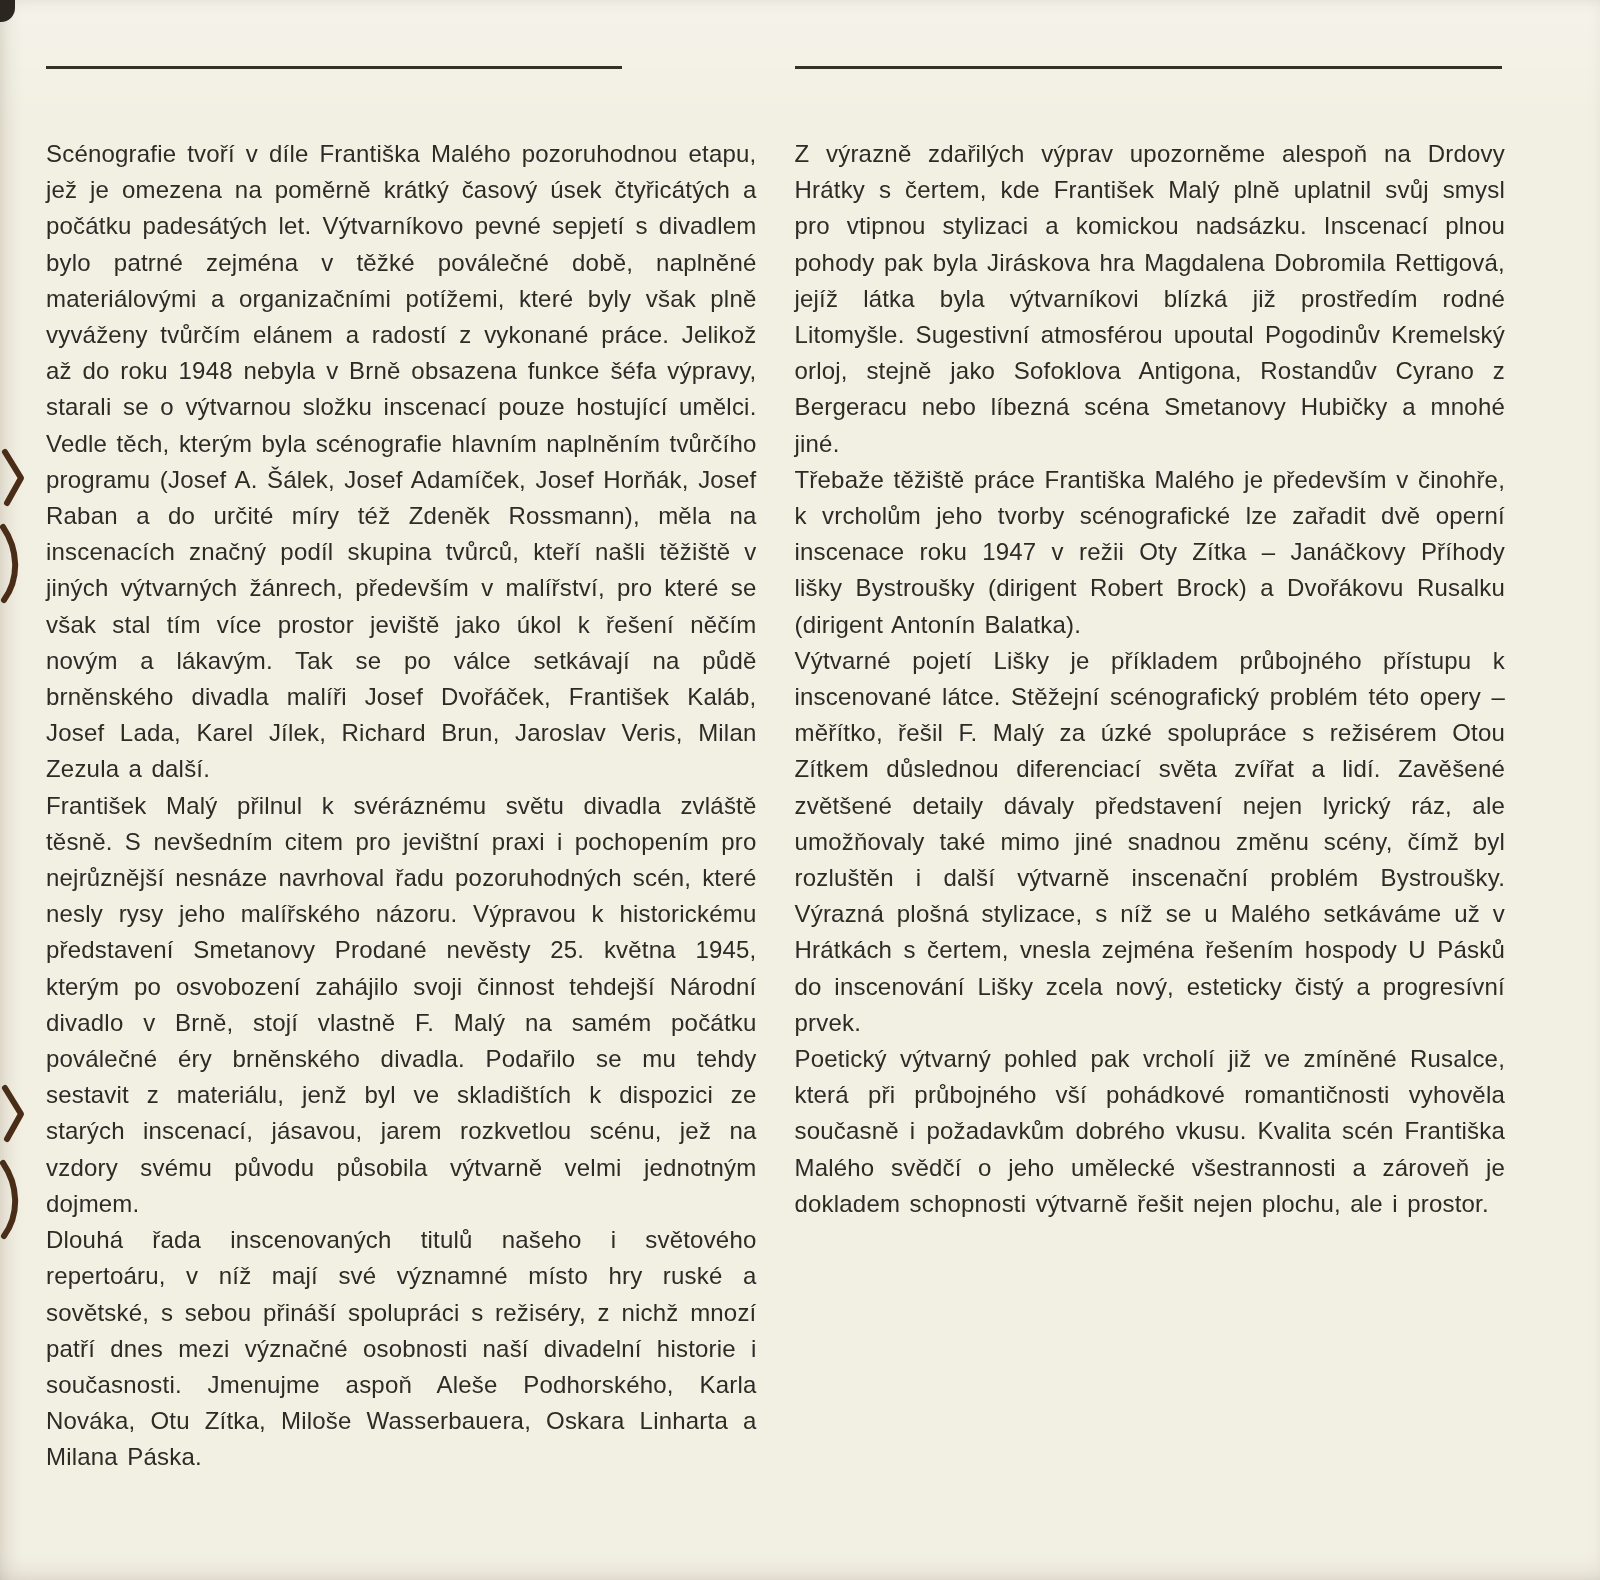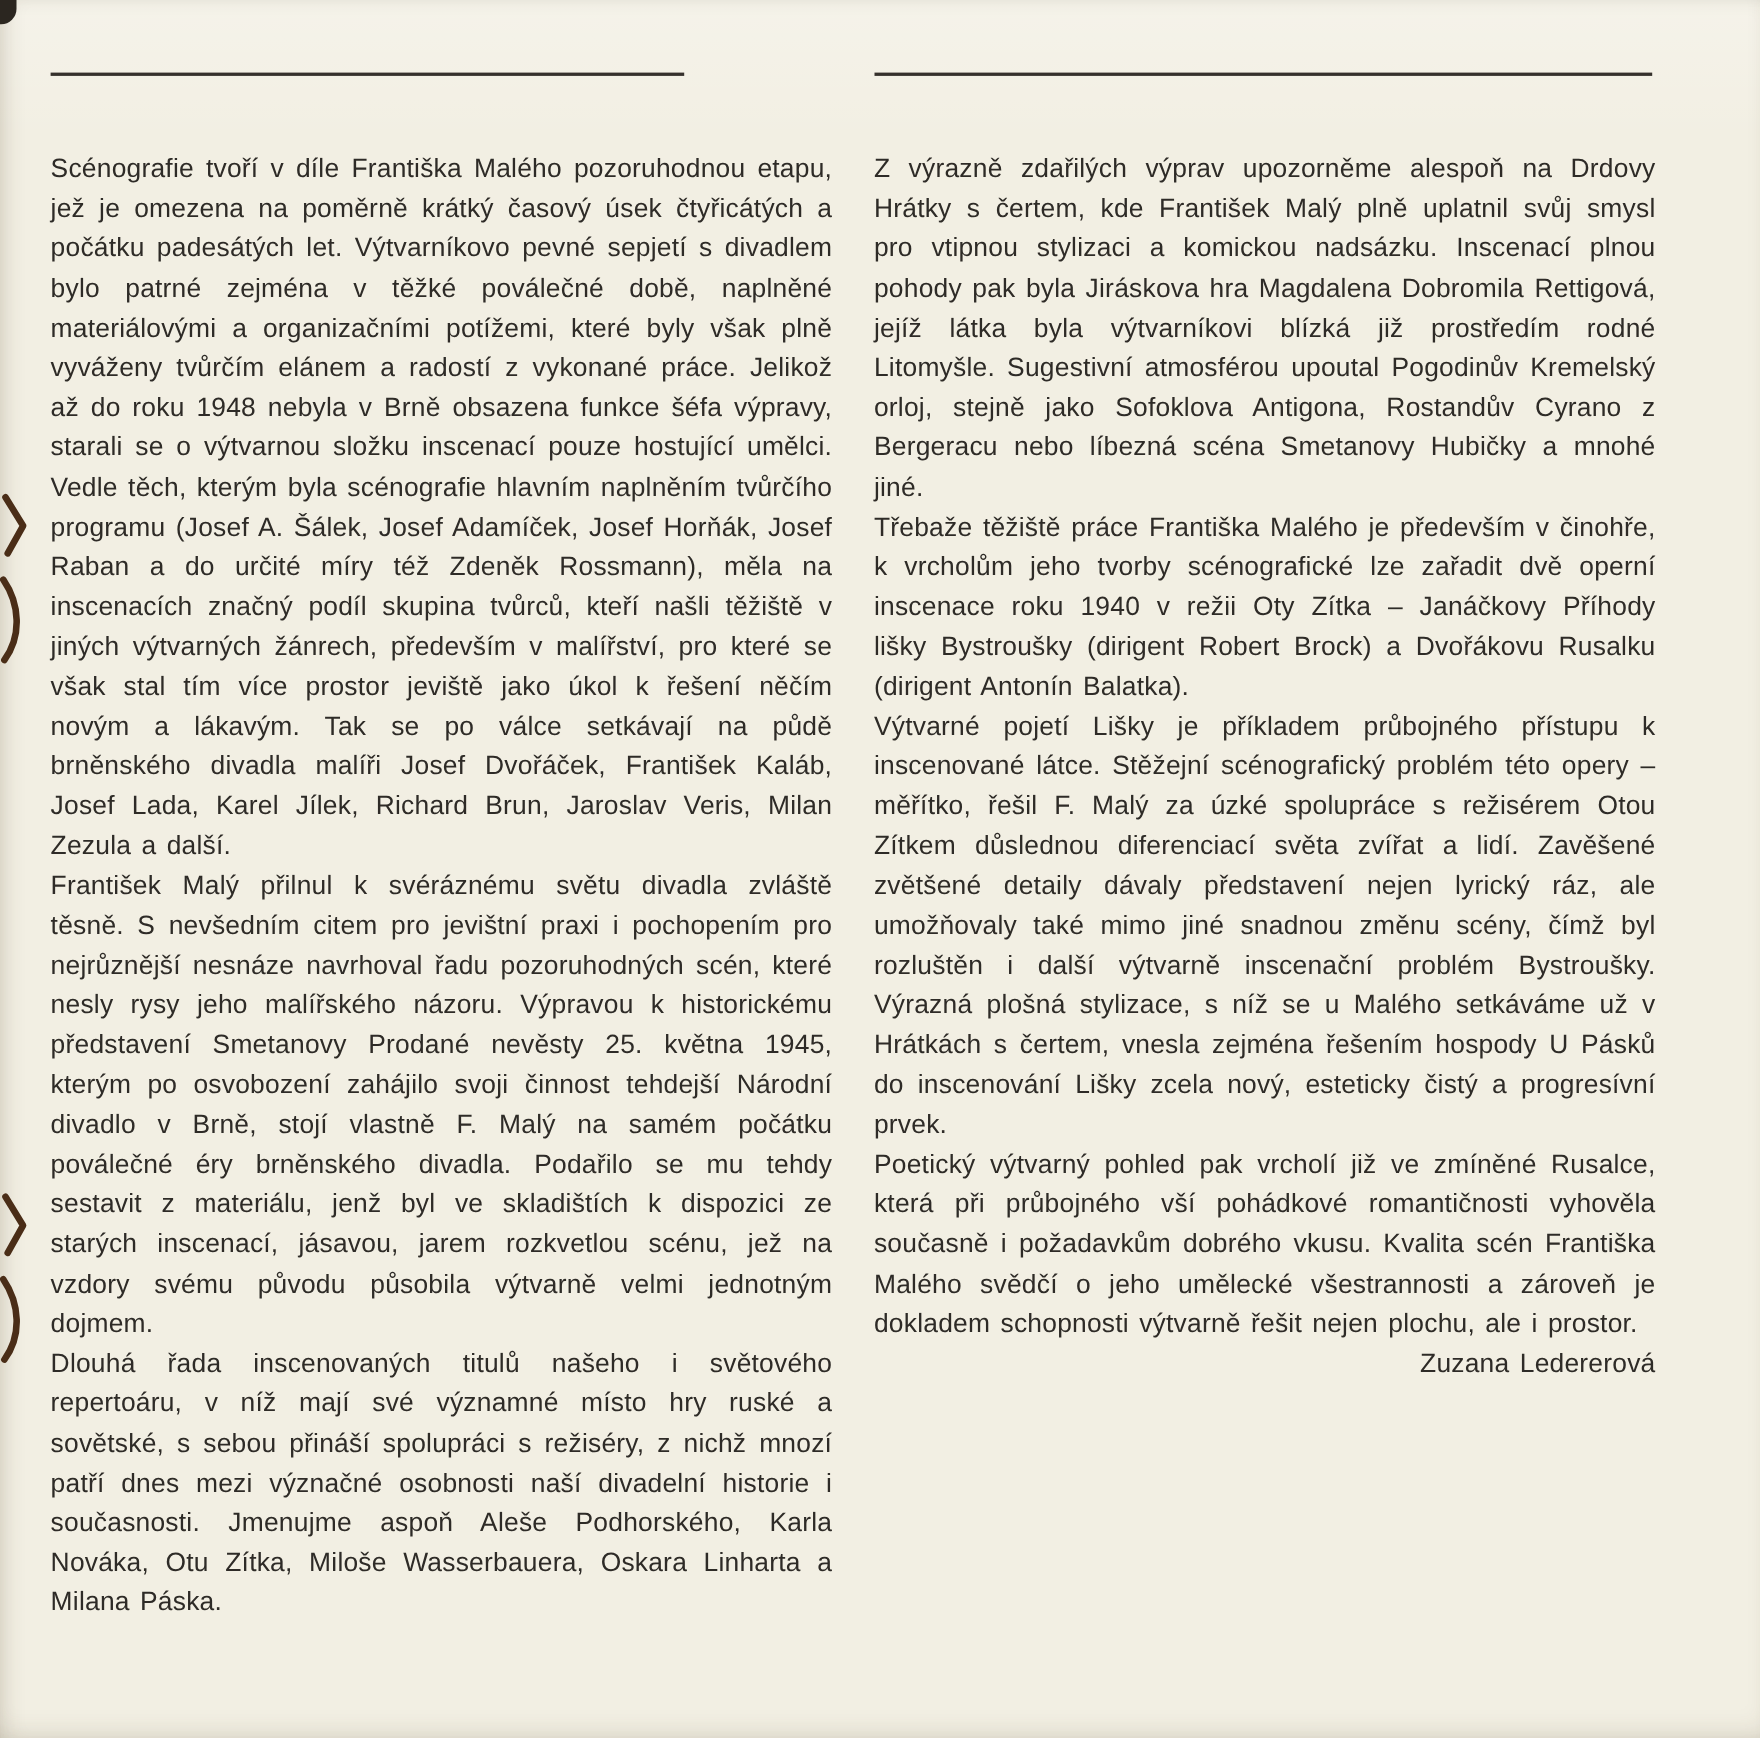--- a/index.html
+++ b/index.html
@@ -100,20 +100,19 @@
   <main class="columns">
 
     <section class="col">
       <p class="para">Scénografie tvoří v díle Františka Malého pozoruhodnou etapu, jež je omezena na poměrně krátký časový úsek čtyřicátých a počátku padesátých let. Výtvarníkovo pevné sepjetí s divadlem bylo patrné zejména v těžké poválečné době, naplněné materiálovými a organizačními potížemi, které byly však plně vyváženy tvůrčím elánem a radostí z vykonané práce. Jelikož až do roku 1948 nebyla v Brně obsazena funkce šéfa výpravy, starali se o výtvarnou složku inscenací pouze hostující umělci. Vedle těch, kterým byla scénografie hlavním naplněním tvůrčího programu (Josef A. Šálek, Josef Adamíček, Josef Horňák, Josef Raban a do určité míry též Zdeněk Rossmann), měla na inscenacích značný podíl skupina tvůrců, kteří našli těžiště v jiných výtvarných žánrech, především v malířství, pro které se však stal tím více prostor jeviště jako úkol k řešení něčím novým a lákavým. Tak se po válce setkávají na půdě brněnského divadla malíři Josef Dvořáček, František Kaláb, Josef Lada, Karel Jílek, Richard Brun, Jaroslav Veris, Milan Zezula a další.</p>
       <p class="para">František Malý přilnul k svéráznému světu divadla zvláště těsně. S nevšedním citem pro jevištní praxi i pochopením pro nejrůznější nesnáze navrhoval řadu pozoruhodných scén, které nesly rysy jeho malířského názoru. Výpravou k historickému představení Smetanovy Prodané nevěsty 25. května 1945, kterým po osvobození zahájilo svoji činnost tehdejší Národní divadlo v Brně, stojí vlastně F. Malý na samém počátku poválečné éry brněnského divadla. Podařilo se mu tehdy sestavit z materiálu, jenž byl ve skladištích k dispozici ze starých inscenací, jásavou, jarem rozkvetlou scénu, jež na vzdory svému původu působila výtvarně velmi jednotným dojmem.</p>
       <p class="para">Dlouhá řada inscenovaných titulů našeho i světového repertoáru, v níž mají své významné místo hry ruské a sovětské, s sebou přináší spolupráci s režiséry, z nichž mnozí patří dnes mezi význačné osobnosti naší divadelní historie i současnosti. Jmenujme aspoň Aleše Podhorského, Karla Nováka, Otu Zítka, Miloše Wasserbauera, Oskara Linharta a Milana Páska.</p>
     </section>
 
     <section class="col">
       <p class="para">Z výrazně zdařilých výprav upozorněme alespoň na Drdovy Hrátky s čertem, kde František Malý plně uplatnil svůj smysl pro vtipnou stylizaci a komickou nadsázku. Inscenací plnou pohody pak byla Jiráskova hra Magdalena Dobromila Rettigová, jejíž látka byla výtvarníkovi blízká již prostředím rodné Litomyšle. Sugestivní atmosférou upoutal Pogodinův Kremelský orloj, stejně jako Sofoklova Antigona, Rostandův Cyrano z Bergeracu nebo líbezná scéna Smetanovy Hubičky a mnohé jiné.</p>
-      <p class="para">Třebaže těžiště práce Františka Malého je především v činohře, k vrcholům jeho tvorby scénografické lze zařadit dvě operní inscenace roku 1940 v režii Oty Zítka – Janáčkovy Příhody lišky Bystroušky (dirigent Robert Brock) a Dvořákovu Rusalku (dirigent Antonín Balatka).</p>
+      <p class="para">Třebaže těžiště práce Františka Malého je především v činohře, k vrcholům jeho tvorby scénografické lze zařadit dvě operní inscenace roku 1947 v režii Oty Zítka – Janáčkovy Příhody lišky Bystroušky (dirigent Robert Brock) a Dvořákovu Rusalku (dirigent Antonín Balatka).</p>
       <p class="para">Výtvarné pojetí Lišky je příkladem průbojného přístupu k inscenované látce. Stěžejní scénografický problém této opery – měřítko, řešil F. Malý za úzké spolupráce s režisérem Otou Zítkem důslednou diferenciací světa zvířat a lidí. Zavěšené zvětšené detaily dávaly představení nejen lyrický ráz, ale umožňovaly také mimo jiné snadnou změnu scény, čímž byl rozluštěn i další výtvarně inscenační problém Bystroušky. Výrazná plošná stylizace, s níž se u Malého setkáváme už v Hrátkách s čertem, vnesla zejména řešením hospody U Pásků do inscenování Lišky zcela nový, esteticky čistý a progresívní prvek.</p>
       <p class="para">Poetický výtvarný pohled pak vrcholí již ve zmíněné Rusalce, která při průbojného vší pohádkové romantičnosti vyhověla současně i požadavkům dobrého vkusu. Kvalita scén Františka Malého svědčí o jeho umělecké všestrannosti a zároveň je dokladem schopnosti výtvarně řešit nejen plochu, ale i prostor.</p>
-      <p class="signature">Zuzana Ledererová</p>
     </section>
 
   </main>
 </div>
 
 </body></html>

